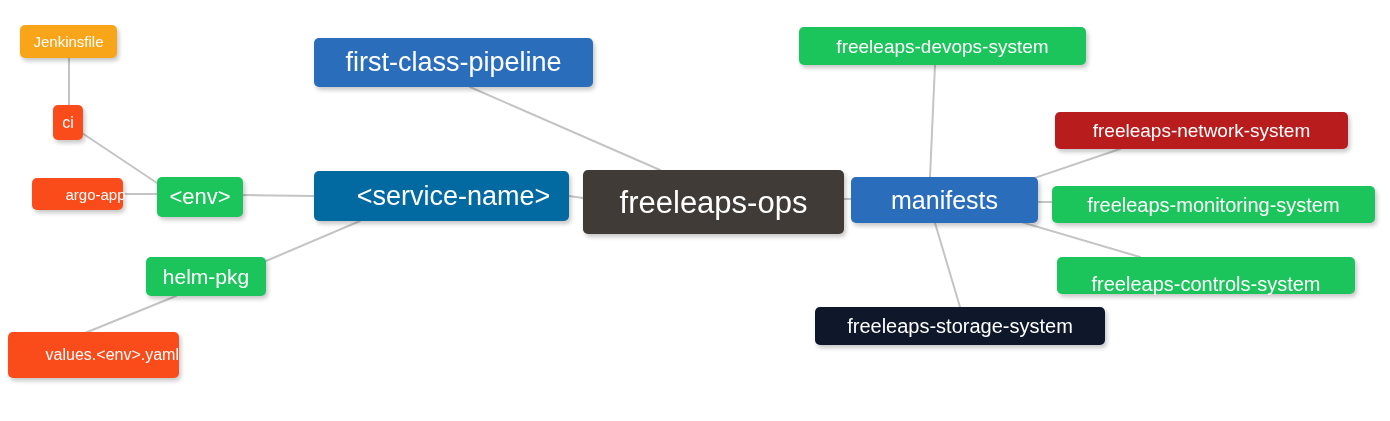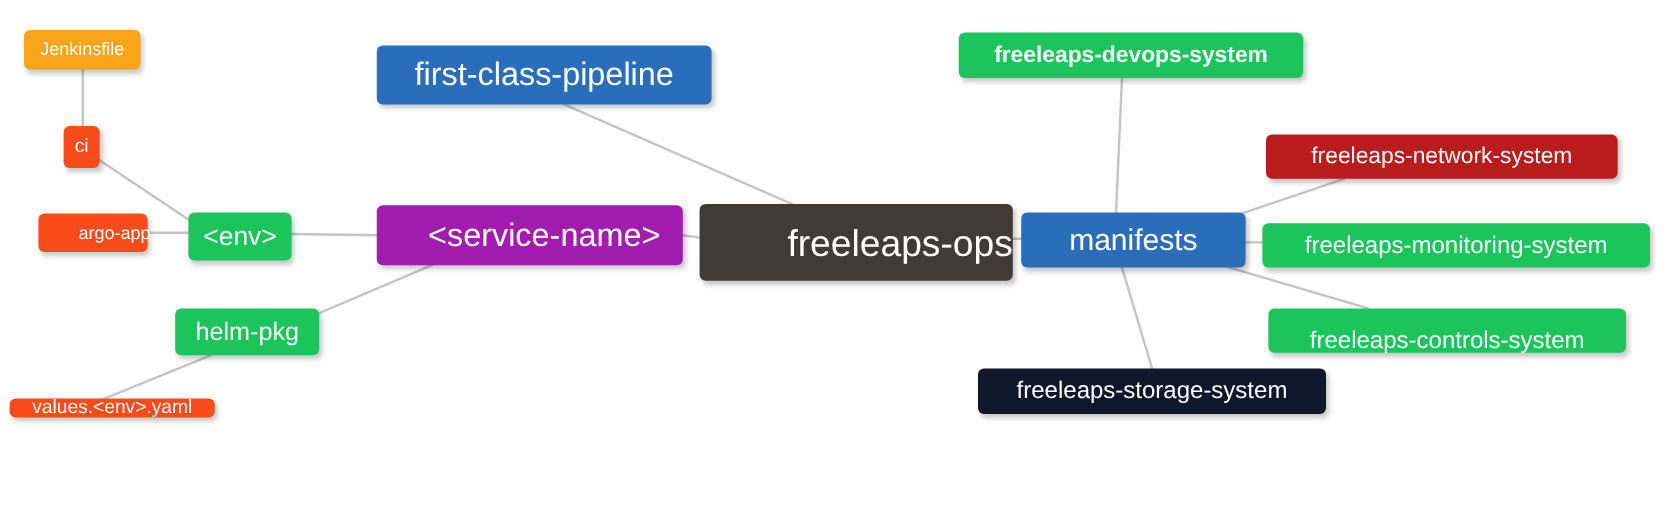--- a/index.html
+++ b/index.html
@@ -54,36 +54,36 @@
       </div>
       <div class="node" style="left: 32px; top: 178px; width: 91px; height: 32px; background: rgb(250, 75, 27); font-size: 15px; color: rgb(255, 255, 255); padding-left: 36px;">
         <span>argo-app</span>
       </div>
       <div class="node" style="left: 157px; top: 177px; width: 86px; height: 40px; background: rgb(28, 196, 92); font-size: 22px; color: rgb(255, 255, 255);">
         <span>&lt;env&gt;</span>
       </div>
       <div class="node" style="left: 146px; top: 257px; width: 120px; height: 39px; background: rgb(28, 196, 92); font-size: 21px; color: rgb(255, 255, 255);">
         <span>helm-pkg</span>
       </div>
-      <div class="node" style="left: 8px; top: 332px; width: 171px; height: 16px; background: rgb(250, 75, 27); font-size: 16px; color: rgb(255, 255, 255);">
+      <div class="node" style="left: 8px; top: 332px; width: 171px; height: 46px; background: rgb(250, 75, 27); font-size: 16px; color: rgb(255, 255, 255); justify-content: flex-end;">
         <span>values.&lt;env&gt;.yaml</span>
       </div>
       <div class="node" style="left: 314px; top: 38px; width: 279px; height: 49px; background: rgb(42, 110, 187); font-size: 27px; color: rgb(255, 255, 255);">
         <span>first-class-pipeline</span>
       </div>
-      <div class="node" style="left: 314px; top: 171px; width: 255px; height: 50px; background: #a21caf; font-size: 27px; color: rgb(255, 255, 255); padding-left: 24px;">
+      <div class="node" style="left: 314px; top: 171px; width: 255px; height: 50px; background: #0369a1; font-size: 27px; color: rgb(255, 255, 255); padding-left: 24px;">
         <span>&lt;service-name&gt;</span>
       </div>
-      <div class="node" style="left: 583px; top: 170px; width: 261px; height: 64px; background: rgb(64, 59, 55); font-size: 31px; color: rgb(255, 255, 255); justify-content: flex-end;">
+      <div class="node" style="left: 583px; top: 170px; width: 261px; height: 64px; background: rgb(64, 59, 55); font-size: 31px; color: rgb(255, 255, 255);">
         <span>freeleaps-ops</span>
       </div>
       <div class="node" style="left: 851px; top: 177px; width: 187px; height: 46px; background: rgb(42, 110, 187); font-size: 25px; color: rgb(255, 255, 255);">
         <span>manifests</span>
       </div>
-      <div class="node" style="left: 799px; top: 27px; width: 287px; height: 38px; background: rgb(28, 196, 92); font-size: 19px; color: rgb(255, 255, 255); font-weight: bold;">
+      <div class="node" style="left: 799px; top: 27px; width: 287px; height: 38px; background: rgb(28, 196, 92); font-size: 19px; color: rgb(255, 255, 255);">
         <span>freeleaps-devops-system</span>
       </div>
       <div class="node" style="left: 1055px; top: 112px; width: 293px; height: 37px; background: #b91c1c; font-size: 19px; color: rgb(255, 255, 255);">
         <span>freeleaps-network-system</span>
       </div>
       <div class="node" style="left: 1052px; top: 186px; width: 323px; height: 37px; background: rgb(28, 196, 92); font-size: 20px; color: rgb(255, 255, 255);">
         <span>freeleaps-monitoring-system</span>
       </div>
       <div class="node" style="left: 1057px; top: 257px; width: 298px; height: 37px; background: rgb(28, 196, 92); font-size: 20px; color: rgb(255, 255, 255); align-items: flex-end;">
         <span>freeleaps-controls-system</span>

